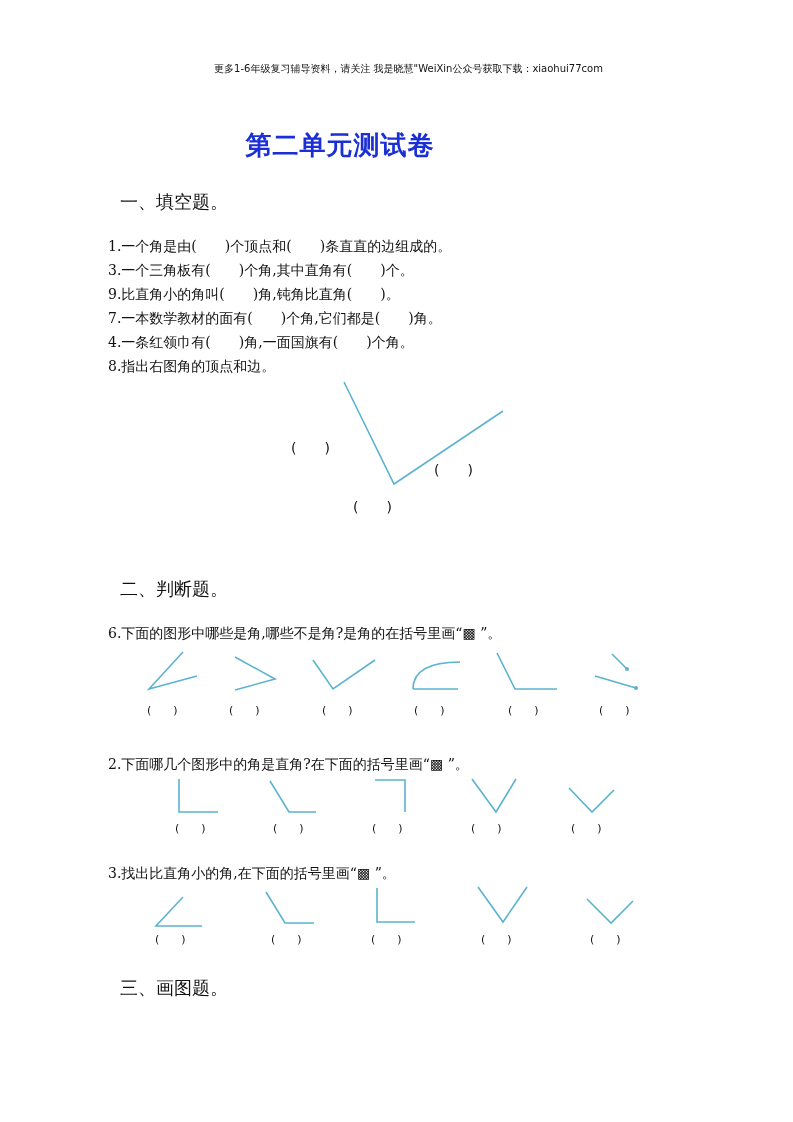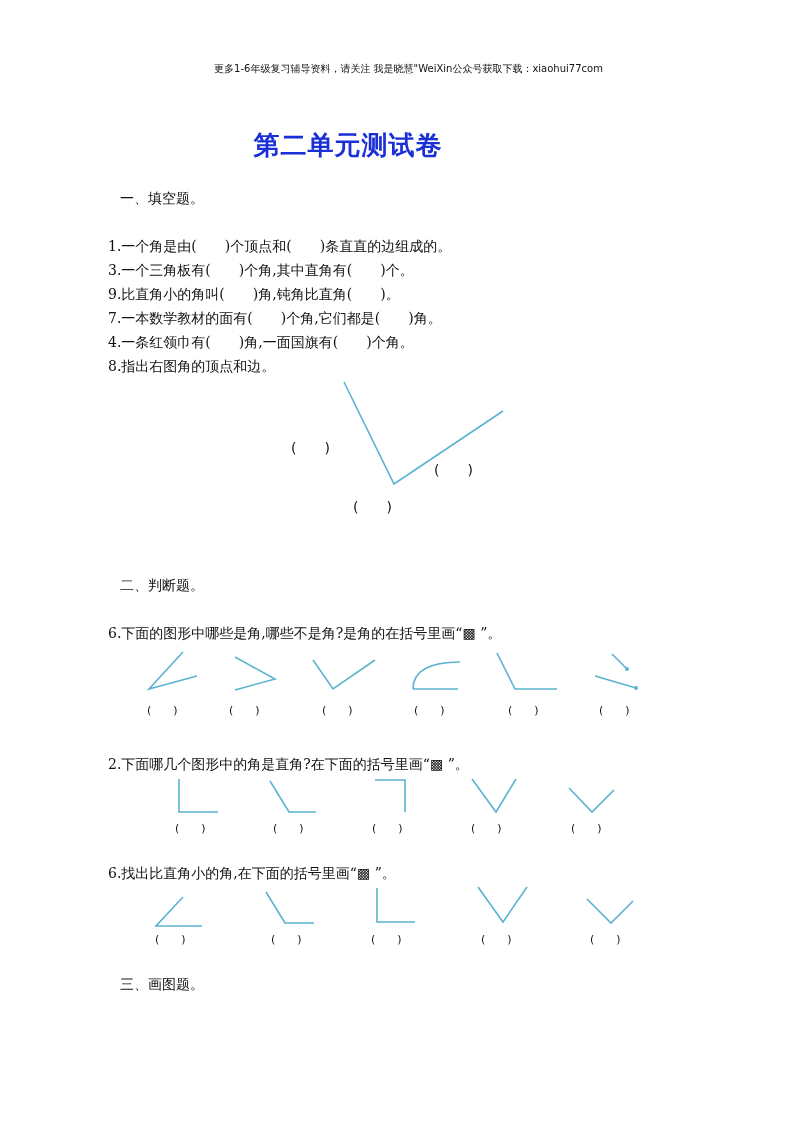--- a/index.html
+++ b/index.html
@@ -2,22 +2,22 @@
 <html><head>
 <meta charset="utf-8">
 <style>
   html, body { margin:0; padding:0; background:#ffffff; }
   body { width:793px; height:1122px; position:relative; overflow:hidden;
          font-family: "DejaVu Serif", "Liberation Serif", serif; color:#111; }
   .abs { position:absolute; white-space:nowrap; }
   .header-note { left:0; width:793px; top:62px; text-align:center; font-size:10px;
                  font-family:"DejaVu Sans", "Liberation Sans", sans-serif; color:#111;padding-left:12px; }
   .title { left:0; width:680px; top:128px; text-align:center; font-size:26px; font-weight:bold;
-           color:#1a2fd6; font-family:"DejaVu Sans", "Liberation Sans", sans-serif; letter-spacing:1px;margin-left:8px; }
-  .section { left:120px; font-size:14px; }
+           color:#1a2fd6; font-family:"DejaVu Sans", "Liberation Sans", sans-serif; letter-spacing:1px; }
+  .section { left:120px; font-size:18px; }
   .q { left:108px; font-size:14px; }
   svg.fig { position:absolute; left:0; top:0; width:793px; height:1122px; pointer-events:none; }
   svg.fig line, svg.fig polyline, svg.fig path { stroke:#5bb3d0; stroke-width:1.6; fill:none; }
   .paren { position:absolute; font-size:14px; font-family:"DejaVu Sans", "Liberation Sans", sans-serif; }
   .paren-sm { font-size:11px; }
 </style>
 </head>
 <body>
 
 <div class="abs header-note">更多1-6年级复习辅导资料，请关注 我是晓慧"WeiXin公众号获取下载：xiaohui77com</div>
@@ -46,21 +46,21 @@
 <div class="paren paren-sm" style="left:599px; top:703px;">(　　)</div>
 
 <div class="abs q" style="top:756px">2.下面哪几个图形中的角是直角?在下面的括号里画“▩ ”。</div>
 
 <div class="paren paren-sm" style="left:175px; top:821px;">(　　)</div>
 <div class="paren paren-sm" style="left:273px; top:821px;">(　　)</div>
 <div class="paren paren-sm" style="left:372px; top:821px;">(　　)</div>
 <div class="paren paren-sm" style="left:471px; top:821px;">(　　)</div>
 <div class="paren paren-sm" style="left:571px; top:821px;">(　　)</div>
 
-<div class="abs q" style="top:865px">6.找出比直角小的角,在下面的括号里画“▩ ”。</div>
+<div class="abs q" style="top:865px">3.找出比直角小的角,在下面的括号里画“▩ ”。</div>
 
 <div class="paren paren-sm" style="left:155px; top:932px;">(　　)</div>
 <div class="paren paren-sm" style="left:271px; top:932px;">(　　)</div>
 <div class="paren paren-sm" style="left:371px; top:932px;">(　　)</div>
 <div class="paren paren-sm" style="left:481px; top:932px;">(　　)</div>
 <div class="paren paren-sm" style="left:590px; top:932px;">(　　)</div>
 
 <div class="abs section" style="top:976px">三、画图题。</div>
 
 <svg class="fig" viewBox="0 0 793 1122">

